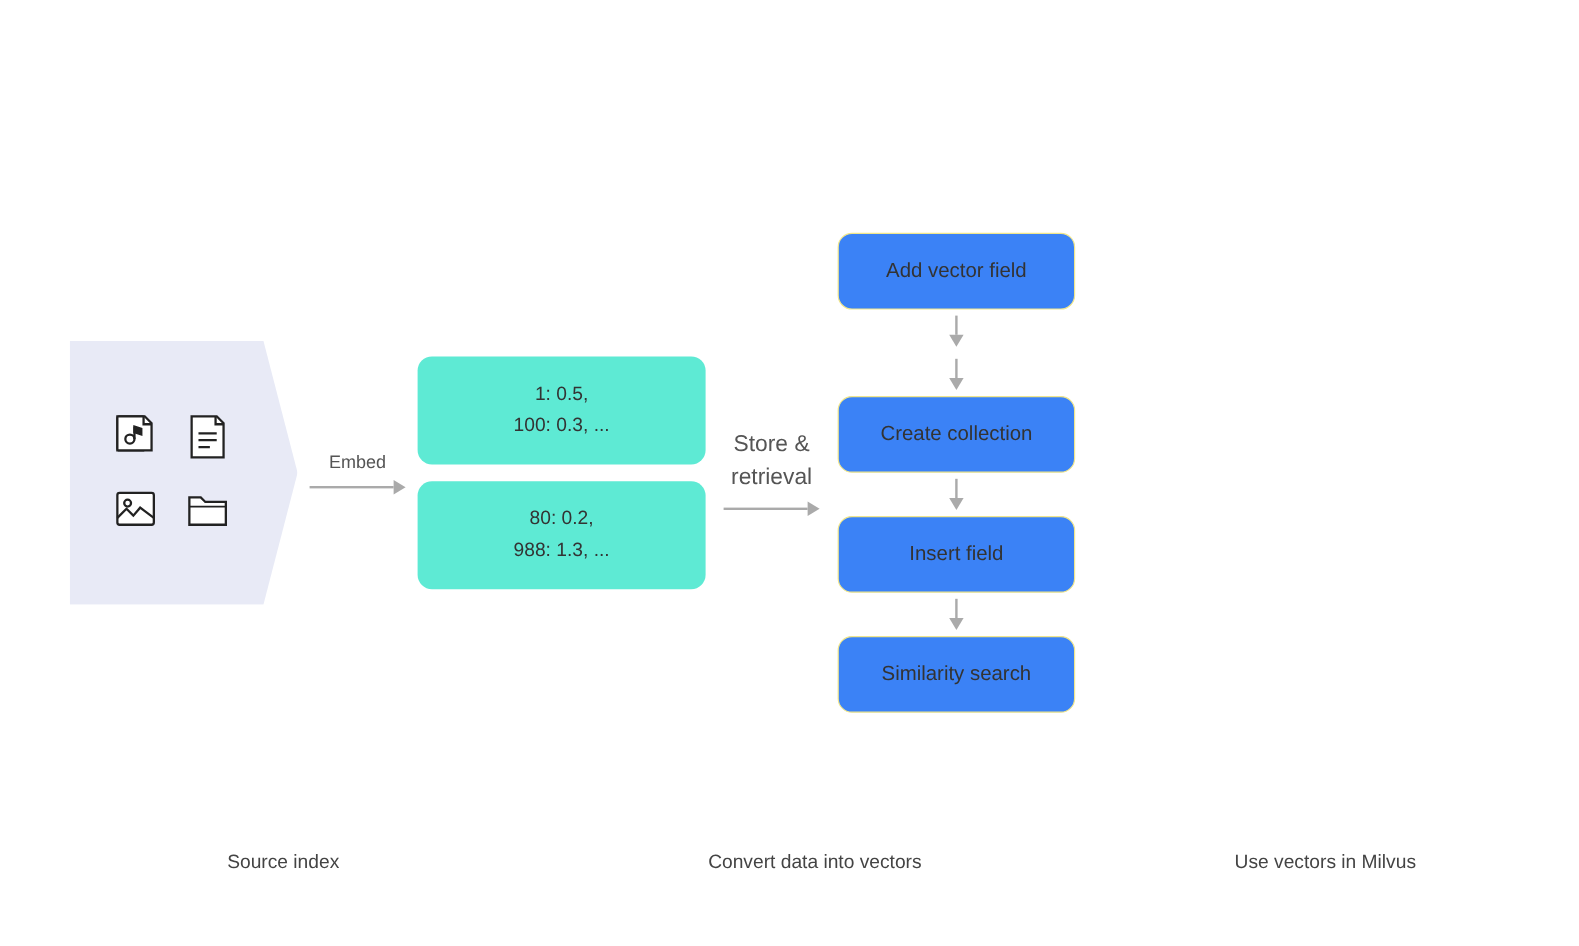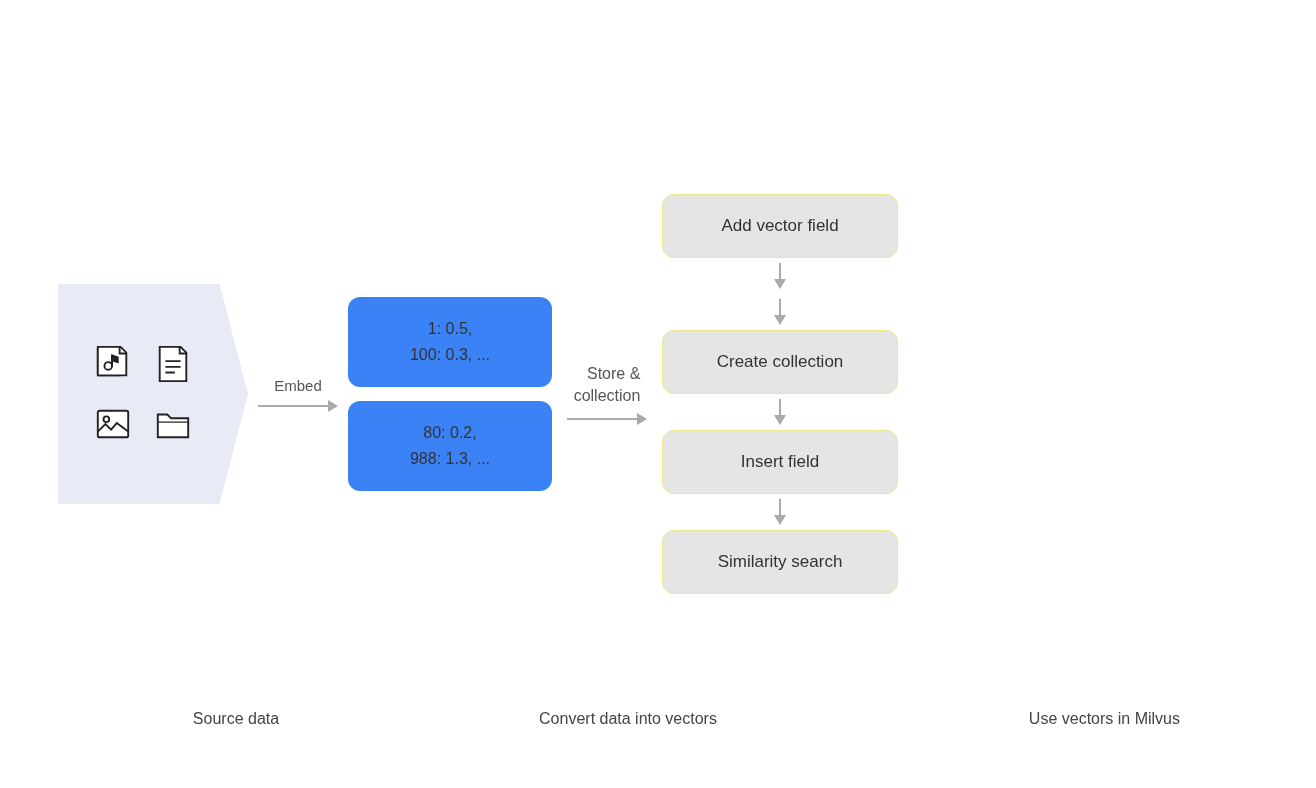--- a/index.html
+++ b/index.html
@@ -105,23 +105,23 @@
       gap: 0;
     }
 
     .vectors-wrapper {
       display: flex;
       flex-direction: column;
       gap: 14px;
     }
 
     .vector-box {
-      background: #3b82f6;
+      background: #5eead4;
       border-radius: 12px;
-      width: 204px;
+      width: 240px;
       height: 90px;
       display: flex;
       align-items: center;
       justify-content: center;
       font-size: 16px;
       color: #333;
       line-height: 1.6;
       text-align: center;
     }
 
@@ -134,23 +134,23 @@
     }
 
     .steps-wrapper {
       display: flex;
       flex-direction: column;
       align-items: center;
       gap: 0;
     }
 
     .step-box {
-      background: #e5e5e5;
+      background: #3b82f6;
       border-radius: 12px;
-      width: 236px;
+      width: 198px;
       height: 64px;
       display: flex;
       align-items: center;
       justify-content: center;
       font-size: 17px;
       color: #333;
       border: 1px solid #f0e68c;
     }
 
     .step-connector {
@@ -170,22 +170,22 @@
     .arrowhead-down {
       width: 0;
       height: 0;
       border-left: 6px solid transparent;
       border-right: 6px solid transparent;
       border-top: 10px solid #aaa;
     }
 
     
     .arrow-label-multi {
-      text-align: right;
-      font-size: 16px;
+      text-align: center;
+      font-size: 19px;
       color: #555;
       line-height: 1.4;
       white-space: nowrap;
     }
   </style>
 </head>
 <body>
 
 <div class="diagram">
 
@@ -247,21 +247,21 @@
       </div>
       <div class="vector-box">
         <span>80: 0.2,<br>988: 1.3, ...</span>
       </div>
     </div>
   </div>
 
   <div class="arrow-container" style="width:110px;">
     <div class="arrow-label-multi">
       <span>Store &amp;</span><br>
-      <span>collection</span>
+      <span>retrieval</span>
     </div>
     <div class="arrow-line">
       <div class="h-line"></div>
       <div class="arrowhead-right"></div>
     </div>
   </div>
 
   <div class="milvus-section">
     <div class="steps-wrapper">
 
@@ -296,16 +296,16 @@
 
       <div class="step-box">
         <span>Similarity search</span>
       </div>
     </div>
   </div>
 
 </div>
 
 <div style="position:absolute; bottom:60px; left:0; width:1316px; display:flex; justify-content:space-around; padding: 0 60px;">
-  <span style="font-size:16px; color:#444; width:200px; text-align:center;">Source data</span>
-  <span style="font-size:16px; color:#444; width:280px; text-align:center;">Convert data into vectors</span>
+  <span style="font-size:16px; color:#444; width:200px; text-align:center;">Source index</span>
+  <span style="font-size:16px; color:#444; width:280px; text-align:right;">Convert data into vectors</span>
   <span style="font-size:16px; color:#444; width:260px; text-align:right;">Use vectors in Milvus</span>
 </div>
 
 </body></html>

